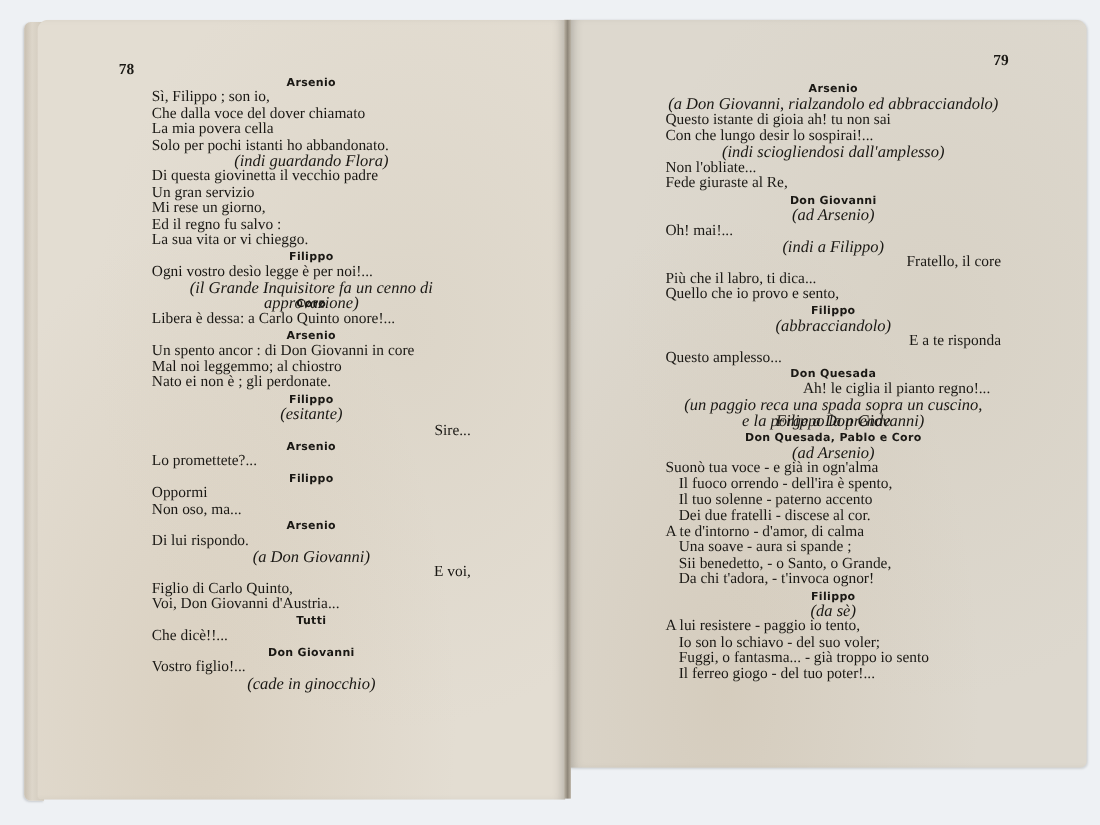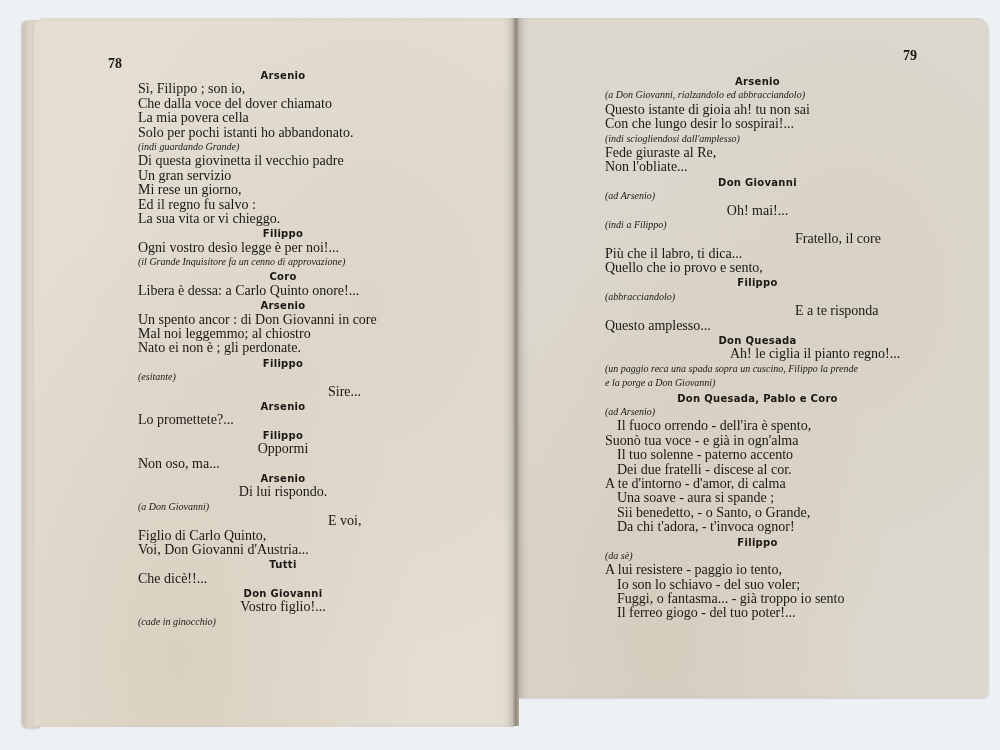--- a/index.html
+++ b/index.html
@@ -43,47 +43,47 @@
       position: absolute; font-weight: bold; font-size: 14px;
     }
     .pn-left { left: 108px; top: 56px; }
     .pn-right { left: 903px; top: 48px; }
     .text-col { position: absolute; font-size: 14px; line-height: 14.4px; }
     .line { white-space: pre; height: 14.4px; }
     .speaker {
       font-family: "DejaVu Sans", sans-serif; font-weight: bold; font-size: 10px;
       letter-spacing: 0.3px; height: 14.4px; line-height: 16px; text-align: center;
     }
-    .stage { font-style: italic; font-size: 10px; height: 14.4px; }
+    .stage { font-style: italic; font-size: 15px; text-align: center; height: 14.4px; }
     .col-left { left: 138px; top: 68px; width: 290px; }
     .col-right { left: 605px; top: 74px; width: 305px; }
     .indent2 { padding-left: 125px; }
-    .indent3 { padding-left: 190px; }
-    .center { text-align: center; }
+    .indent3 { padding-left: 190px; text-align: right; }
+    .center { }
     .verse-in { padding-left: 12px; }
   </style>
 </head>
 <body>
 
 <div class="book">
   <div class="edge-left"></div>
   <div class="page page-left"></div>
   <div class="page page-right"></div>
   <div class="spine"></div>
 
   <div class="page-num pn-left">78</div>
   <div class="page-num pn-right">79</div>
 
   <div class="text-col col-left" id="col-left">
       <div class="speaker">Arsenio</div>
       <div class="line">Sì, Filippo ; son io,</div>
       <div class="line">Che dalla voce del dover chiamato</div>
       <div class="line">La mia povera cella</div>
       <div class="line">Solo per pochi istanti ho abbandonato.</div>
-      <div class="stage">(indi guardando Grande)</div>
+      <div class="stage">(indi guardando Flora)</div>
       <div class="line">Di questa giovinetta il vecchio padre</div>
       <div class="line">Un gran servizio</div>
       <div class="line">Mi rese un giorno,</div>
       <div class="line">Ed il regno fu salvo :</div>
       <div class="line">La sua vita or vi chieggo.</div>
       <div class="speaker">Filippo</div>
       <div class="line">Ogni vostro desìo legge è per noi!...</div>
       <div class="stage">(il Grande Inquisitore fa un cenno di approvazione)</div>
       <div class="speaker">Coro</div>
       <div class="line">Libera è dessa: a Carlo Quinto onore!...</div>
@@ -110,41 +110,41 @@
       <div class="speaker">Don Giovanni</div>
       <div class="line center">Vostro figlio!...</div>
       <div class="stage">(cade in ginocchio)</div>
     </div>
   <div class="text-col col-right" id="col-right">
       <div class="speaker">Arsenio</div>
       <div class="stage">(a Don Giovanni, rialzandolo ed abbracciandolo)</div>
       <div class="line">Questo istante di gioia ah! tu non sai</div>
       <div class="line">Con che lungo desir lo sospirai!...</div>
       <div class="stage">(indi sciogliendosi dall'amplesso)</div>
+      <div class="line">Non l'obliate...</div>
       <div class="line">Fede giuraste al Re,</div>
-      <div class="line">Non l'obliate...</div>
       <div class="speaker">Don Giovanni</div>
       <div class="stage">(ad Arsenio)</div>
       <div class="line center">Oh! mai!...</div>
       <div class="stage">(indi a Filippo)</div>
       <div class="line indent3">Fratello, il core</div>
       <div class="line">Più che il labro, ti dica...</div>
       <div class="line">Quello che io provo e sento,</div>
       <div class="speaker">Filippo</div>
       <div class="stage">(abbracciandolo)</div>
       <div class="line indent3">E a te risponda</div>
       <div class="line">Questo amplesso...</div>
       <div class="speaker">Don Quesada</div>
       <div class="line indent2">Ah! le ciglia il pianto regno!...</div>
       <div class="stage">(un paggio reca una spada sopra un cuscino, Filippo la prende</div>
       <div class="stage">e la porge a Don Giovanni)</div>
       <div class="speaker">Don Quesada, Pablo e Coro</div>
       <div class="stage">(ad Arsenio)</div>
+      <div class="line">Suonò tua voce - e già in ogn'alma</div>
       <div class="line verse-in">Il fuoco orrendo - dell'ira è spento,</div>
-      <div class="line">Suonò tua voce - e già in ogn'alma</div>
       <div class="line verse-in">Il tuo solenne - paterno accento</div>
       <div class="line verse-in">Dei due fratelli - discese al cor.</div>
       <div class="line">A te d'intorno - d'amor, di calma</div>
       <div class="line verse-in">Una soave - aura si spande ;</div>
       <div class="line verse-in">Sii benedetto, - o Santo, o Grande,</div>
       <div class="line verse-in">Da chi t'adora, - t'invoca ognor!</div>
       <div class="speaker">Filippo</div>
       <div class="stage">(da sè)</div>
       <div class="line">A lui resistere - paggio io tento,</div>
       <div class="line verse-in">Io son lo schiavo - del suo voler;</div>

